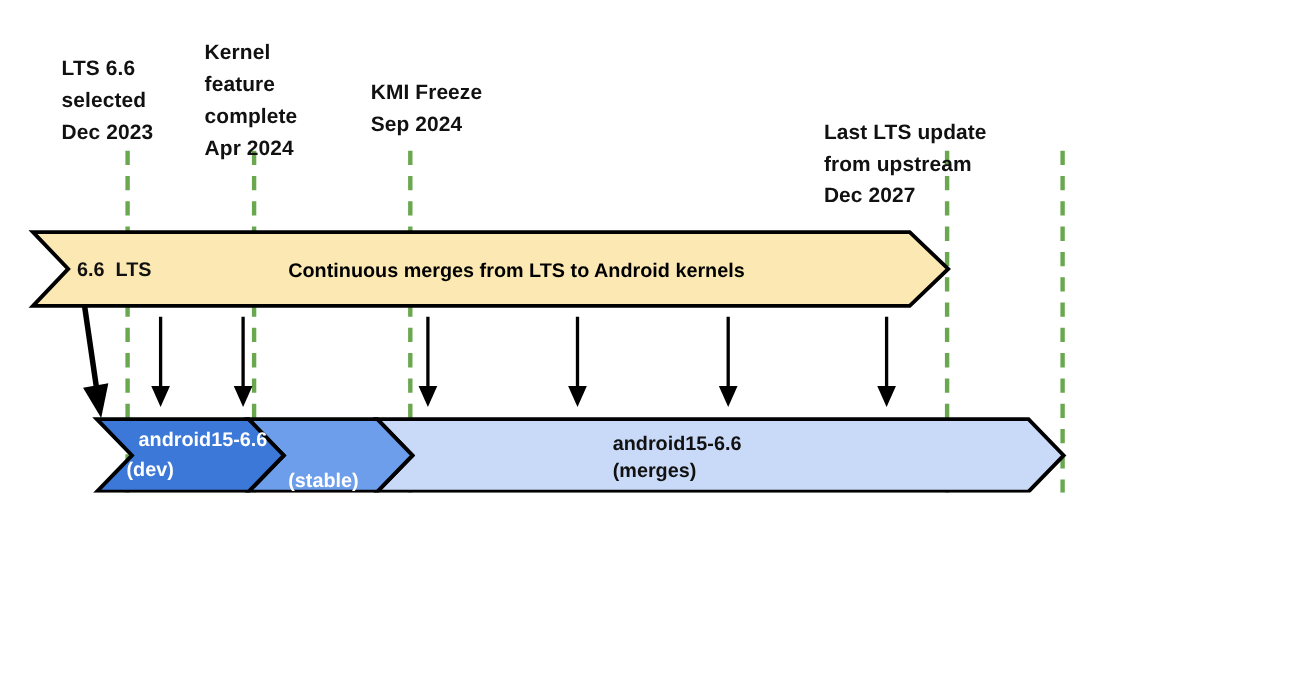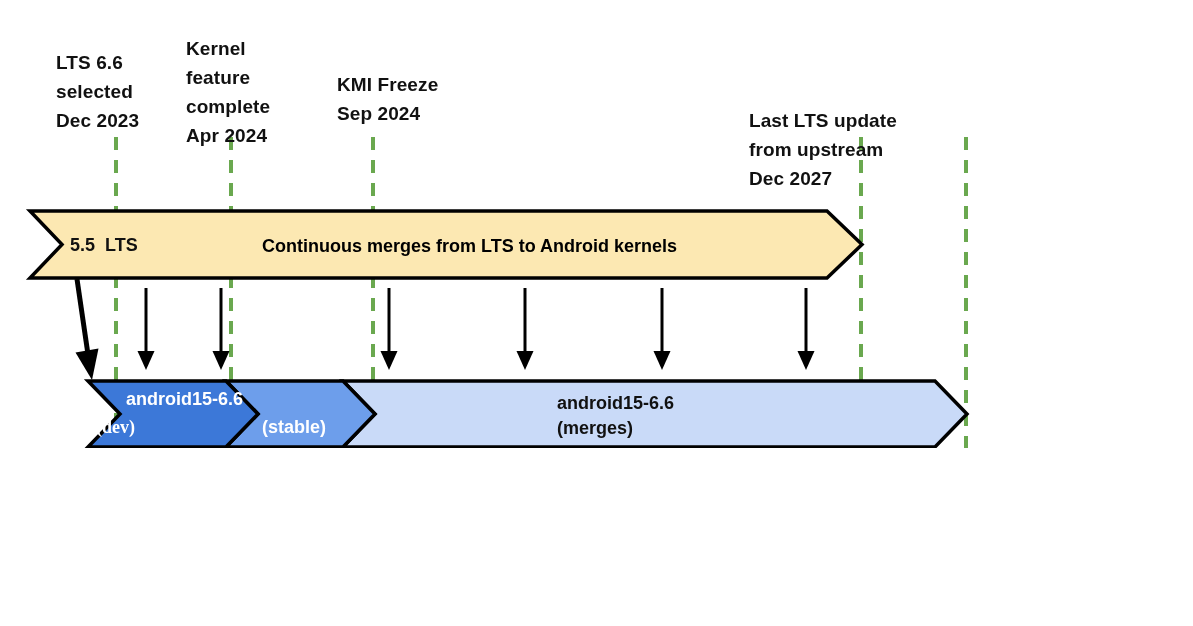--- a/index.html
+++ b/index.html
@@ -24,22 +24,22 @@
   
   #ms-lts-selected     {left:56px;  top:48px;}
   #ms-feature-complete {left:186px; top:34px;}
   #ms-kmi-freeze       {left:337px; top:70px;}
   #ms-last-lts-update  {left:749px; top:62px;margin-top:44px;}
   #ms-eol              {left:939px; top:81px;}
   
   #lts-version    {left:70px;  top:235px;}
   #merges-desc    {left:262px; top:236px;}
   #dev-title      {left:126px; top:389px; width:200px;}
-  #dev-stage      {left:96px; top:417px; width:80px;font-family:Liberation Serif, serif;}
-  #stable-stage   {left:262px; top:417px; width:80px;}
+  #dev-stage      {left:115px; top:417px; width:80px;}
+  #stable-stage   {left:262px; top:427px; width:80px;}
   #frozen-title   {left:557px; top:393px; width:200px;}
   #frozen-stage   {left:557px; top:418px; width:200px;}
 </style>
 </head>
 <body>
 
 <div id="canvas">
 
   <svg id="diagram-svg" width="1193" height="626" viewBox="0 0 1193 626">
 
@@ -92,21 +92,21 @@
   <div id="ms-feature-complete" class="txt milestone">Kernel
 feature
 complete
 Apr 2024</div>
   <div id="ms-kmi-freeze" class="txt milestone">KMI Freeze
 Sep 2024</div>
   <div id="ms-last-lts-update" class="txt milestone">Last LTS update
 from upstream
 Dec 2027</div>
 
-  <div id="lts-version" class="txt banner-text">5.5  LTS</div>
+  <div id="lts-version" class="txt banner-text">6.6  LTS</div>
   <div id="merges-desc" class="txt banner-text gray">Continuous merges from LTS to Android kernels</div>
 
   <div id="dev-title" class="txt banner-text white centered">android15-6.6</div>
   <div id="dev-stage" class="txt banner-text white centered">(dev)</div>
   <div id="stable-stage" class="txt banner-text white centered">(stable)</div>
   <div id="frozen-title" class="txt banner-text centered">android15-6.6</div>
   <div id="frozen-stage" class="txt banner-text centered">(merges)</div>
 
 </div>
 

